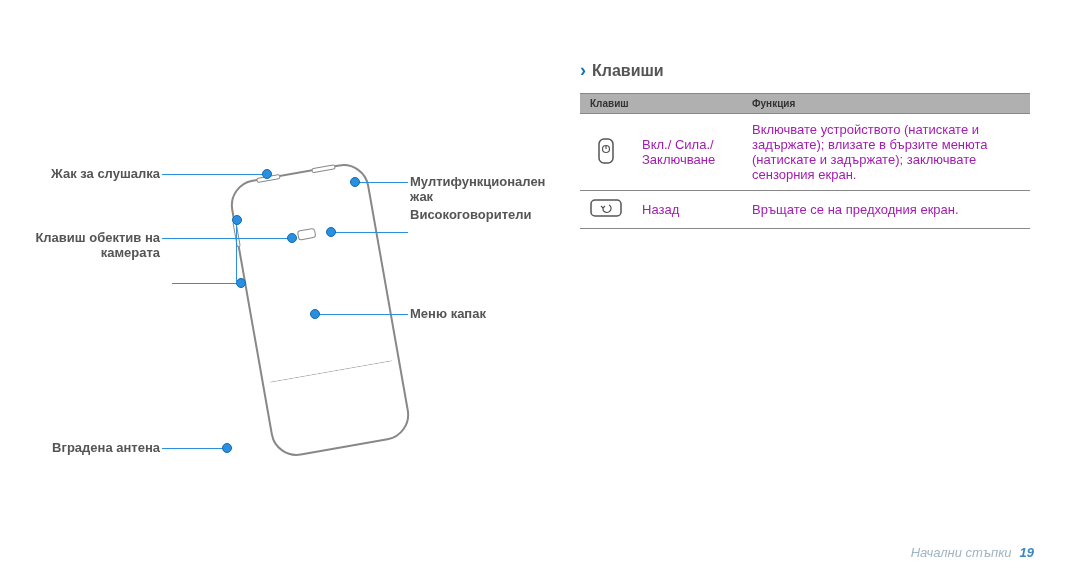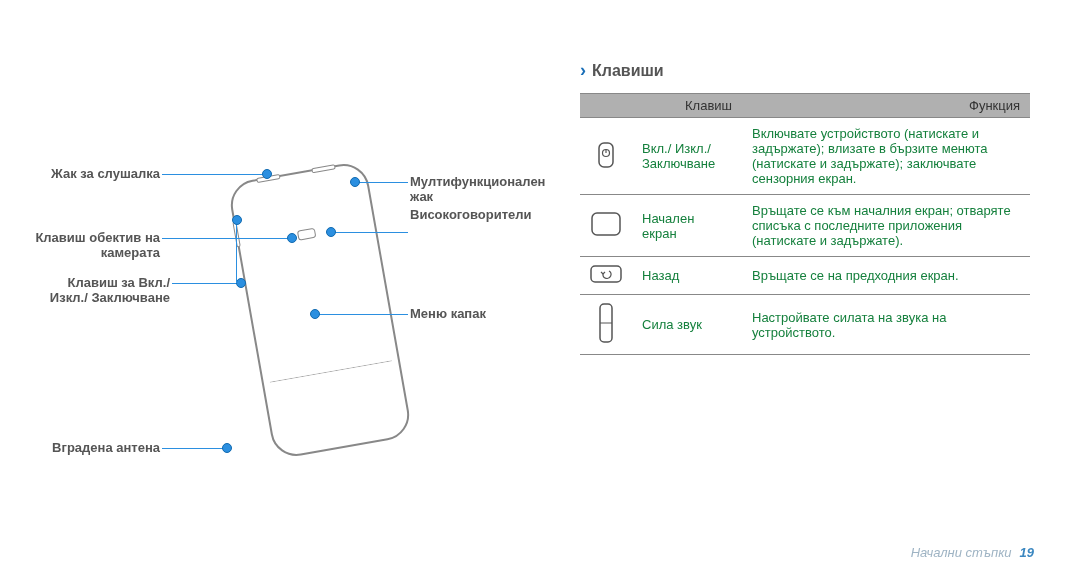--- a/index.html
+++ b/index.html
@@ -42,33 +42,33 @@
       font-weight: bold;
       color: #555;
     }
     .keys-table {
       width: 100%;
       border-collapse: collapse;
     }
     .keys-table th {
       background: #b0b0b0;
       color: #333;
-      text-align: right;
-      font-weight: normal;
+      text-align: left;
+      font-weight: bold;
       padding: 4px 10px;
-      font-size: 13px;
+      font-size: 10px;
       border-top: 1px solid #888;
       border-bottom: 1px solid #888;
     }
     .keys-table td {
       padding: 8px 10px;
       border-bottom: 1px solid #888;
       vertical-align: middle;
       font-size: 13px;
-      color: #15803d;
+      color: #a21caf;
     }
     .keys-table td.icon-cell {
       width: 44px;
       text-align: center;
     }
     .keys-table td.label-cell {
       width: 110px;
     }
     .key-icon {
       display: inline-flex;
@@ -210,21 +210,20 @@
       </div>
 
       <div class="label right-align" style="left:0;top:36px;width:130px;">Жак за слушалка</div>
       <div class="line" style="left:132px;top:44px;width:103px;"></div>
       <div class="dot" style="left:232px;top:39px;"></div>
 
       <div class="label right-align" style="left:0;top:100px;width:130px;">Клавиш обектив на камерата</div>
       <div class="line" style="left:132px;top:108px;width:128px;"></div>
       <div class="dot" style="left:257px;top:103px;"></div>
 
-      <div class="label right-align" style="left:0;top:145px;width:140px;">Клавиш за Вкл./ Изкл./ Заключване</div>
       <div class="line" style="left:142px;top:153px;width:66px;"></div>
       <div class="dot" style="left:206px;top:148px;"></div>
       <div class="line" style="left:206px;top:92px;width:1px;height:61px;background:#2b8fe0;"></div>
       <div class="dot" style="left:202px;top:85px;"></div>
 
       <div class="label right-align" style="left:0;top:310px;width:130px;">Вградена антена</div>
       <div class="line" style="left:132px;top:318px;width:62px;"></div>
       <div class="dot" style="left:192px;top:313px;"></div>
 
       <div class="label" style="left:380px;top:44px;width:150px;">Мултифункционален жак</div>
@@ -257,59 +256,36 @@
         <tr>
           <td class="icon-cell">
             <span class="key-icon">
               <svg width="20" height="26" viewBox="0 0 20 26">
                   <rect x="3" y="1" width="14" height="24" rx="5" fill="none" stroke="#555" stroke-width="1.5"></rect>
                   <circle cx="10" cy="11" r="3.5" fill="none" stroke="#555" stroke-width="1.2"></circle>
                   <line x1="10" y1="7" x2="10" y2="11" stroke="#555" stroke-width="1.2"></line>
                 </svg>
             </span>
           </td>
-          <td class="label-cell">Вкл./ Изкл./ Заключване</td>
+          <td class="label-cell">Вкл./ Сила./ Заключване</td>
           <td>Включвате устройството (натискате и задържате); влизате в бързите менюта (натискате и задържате); заключвате сензорния екран.</td>
-        </tr>
-        <tr>
-          <td class="icon-cell">
-            <span class="key-icon">
-              <svg width="30" height="24" viewBox="0 0 30 24">
-                  <rect x="1" y="1" width="28" height="22" rx="5" fill="none" stroke="#555" stroke-width="1.5"></rect>
-                </svg>
-            </span>
-          </td>
-          <td class="label-cell">Начален екран</td>
-          <td>Връщате се към началния екран; отваряте списъка с последните приложения (натискате и задържате).</td>
         </tr>
         <tr>
           <td class="icon-cell">
             <span class="key-icon">
               <svg width="32" height="18" viewBox="0 0 32 18">
                   <rect x="1" y="1" width="30" height="16" rx="4" fill="none" stroke="#555" stroke-width="1.5"></rect>
                   <path d="M 19 6 A 4 4 0 1 1 13 9" fill="none" stroke="#555" stroke-width="1.2"></path>
                   <polyline points="11,7 13,9 15,7" fill="none" stroke="#555" stroke-width="1.2"></polyline>
                 </svg>
             </span>
           </td>
           <td class="label-cell">Назад</td>
           <td>Връщате се на предходния екран.</td>
         </tr>
-        <tr>
-          <td class="icon-cell">
-            <span class="key-icon">
-              <svg width="14" height="40" viewBox="0 0 14 40">
-                  <rect x="1" y="1" width="12" height="38" rx="4" fill="none" stroke="#555" stroke-width="1.5"></rect>
-                  <line x1="1" y1="20" x2="13" y2="20" stroke="#555" stroke-width="1"></line>
-                </svg>
-            </span>
-          </td>
-          <td class="label-cell">Сила звук</td>
-          <td>Настройвате силата на звука на устройството.</td>
-        </tr>
       </tbody>
     </table>
   </div>
 </div>
 
 <div class="page-number">
   <span class="crumb">Начални стъпки</span>
   <span class="num">19</span>
 </div>
 

